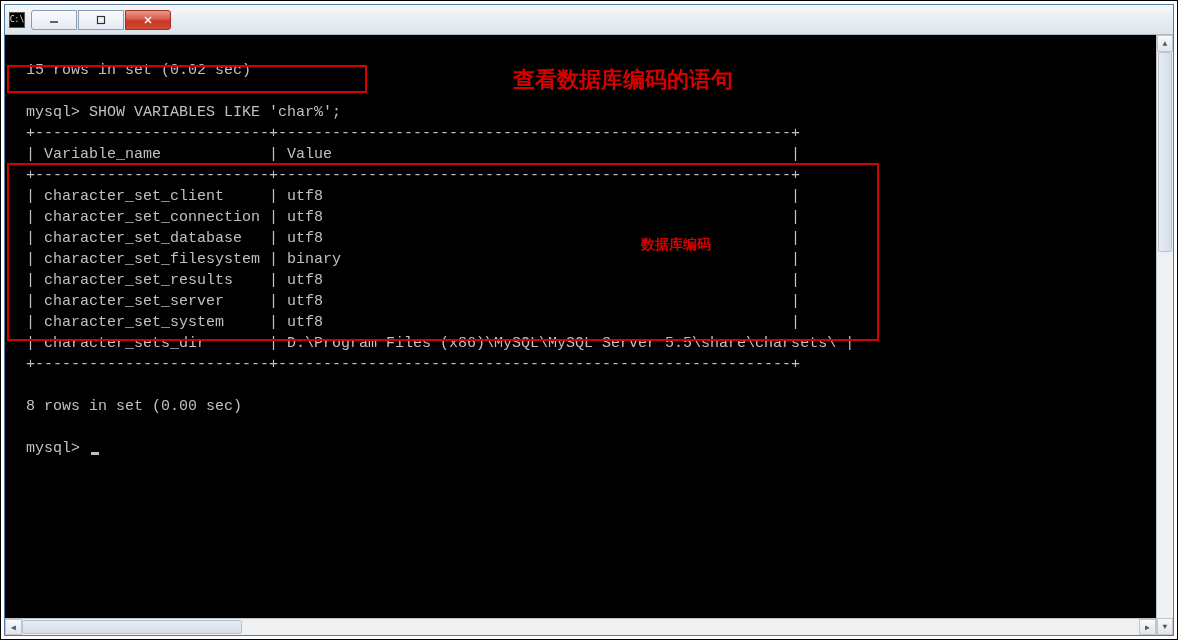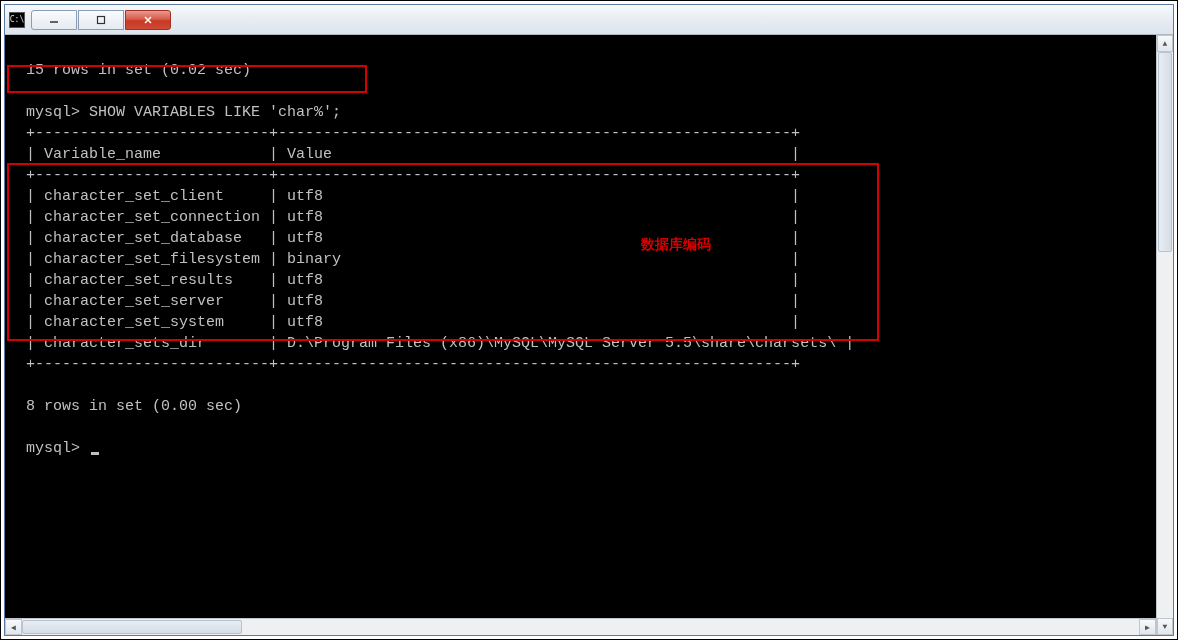--- a/index.html
+++ b/index.html
@@ -269,20 +269,21 @@
 <span>| character_sets_dir       | D:\Program Files (x86)\MySQL\MySQL Server 5.5\share\charsets\ |</span>
 <span>+--------------------------+---------------------------------------------------------+</span>
 
 <span>8 rows in set (0.00 sec)</span>
 
 <span>mysql&gt;</span> <span class="cursor-blink"></span>
 </div>
 
       <div class="highlight-box-1"></div>
       <div class="highlight-box-2"></div>
+      <div class="annotation-1">查看数据库编码的语句</div>
       <div class="annotation-2">数据库编码</div>
 
       <div class="scrollbar-v">
         <div class="sb-btn">▲</div>
         <div class="sb-track">
           <div class="sb-thumb"></div>
         </div>
         <div class="sb-btn">▼</div>
       </div>
       <div class="scrollbar-h">

